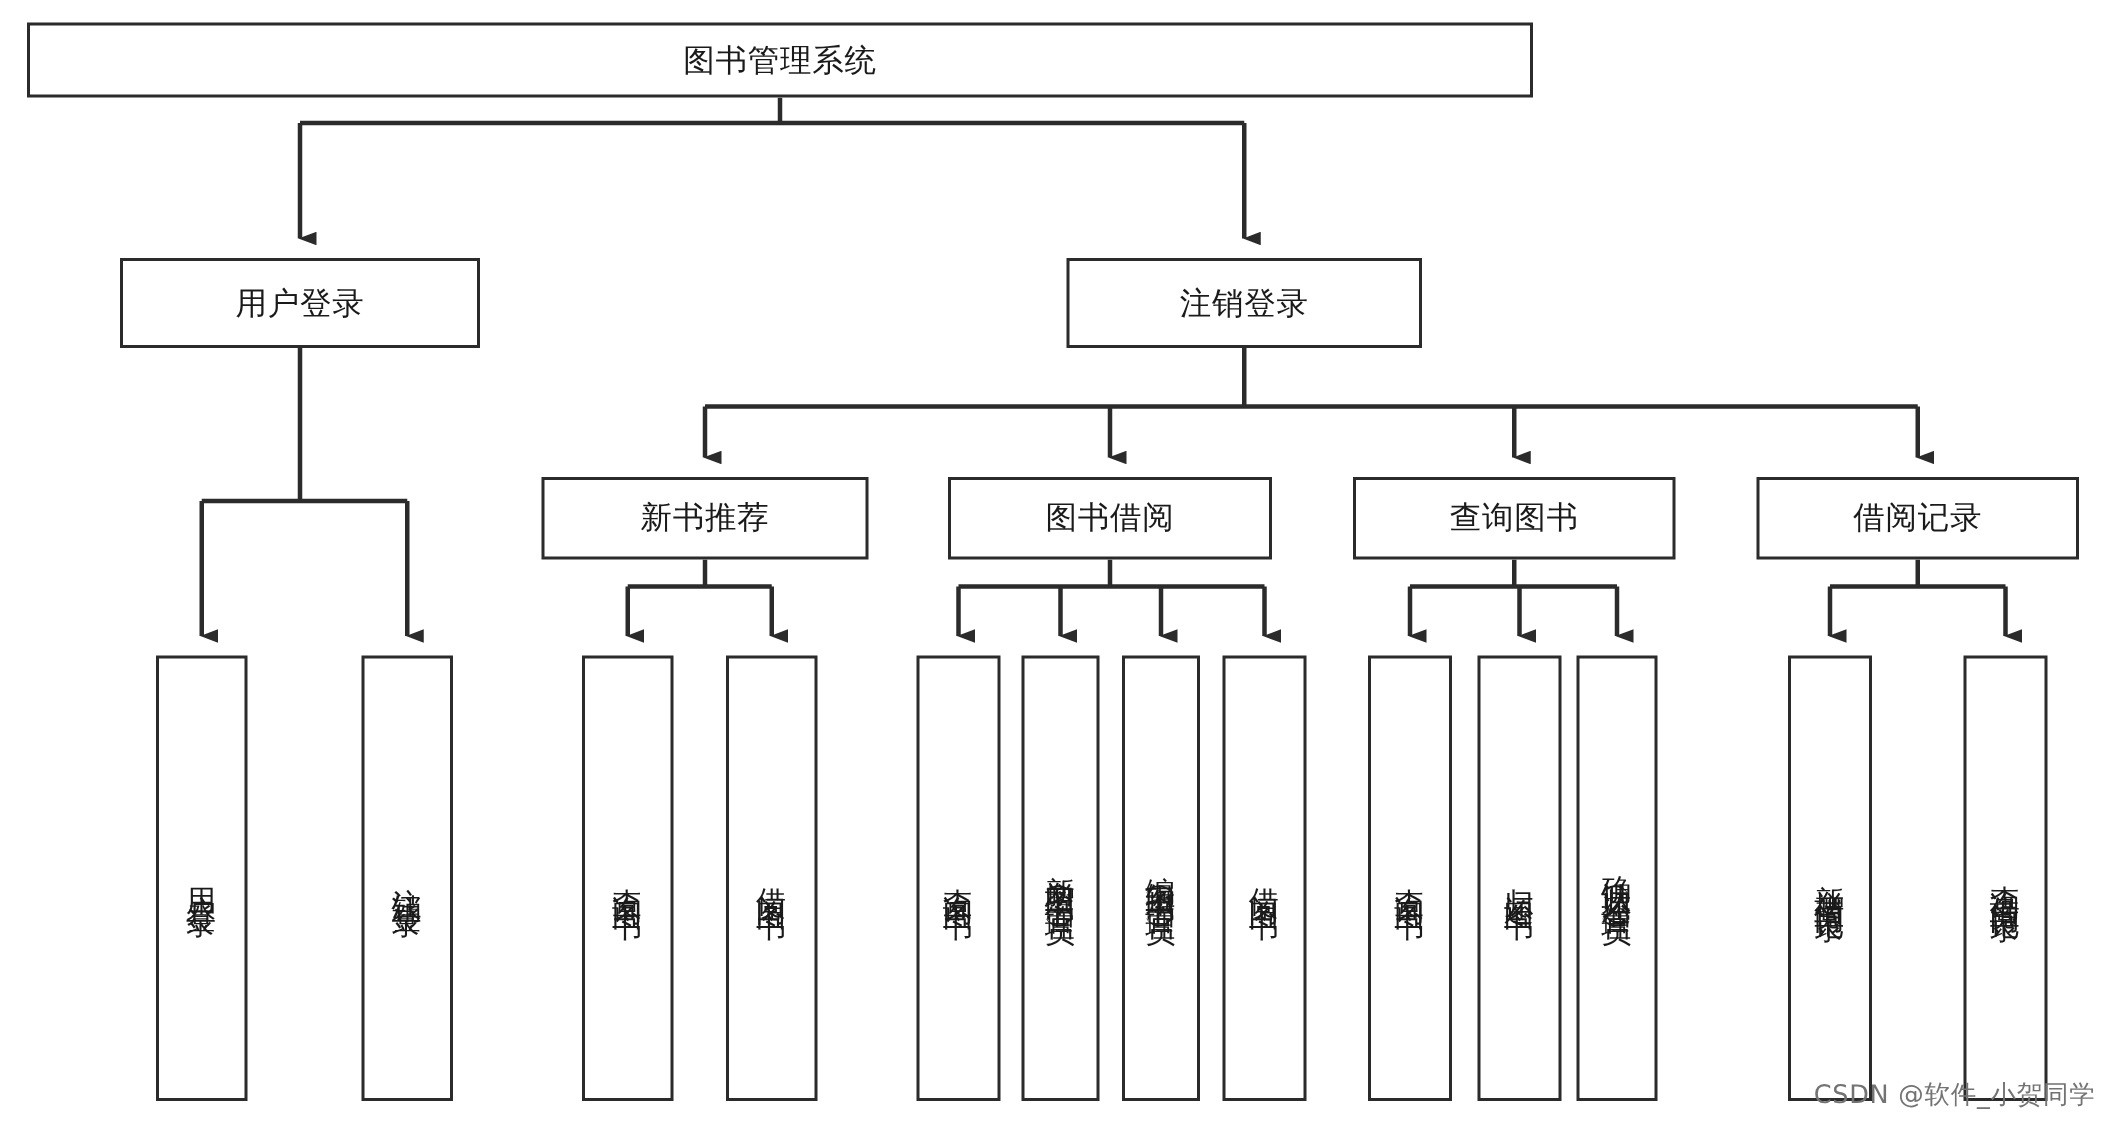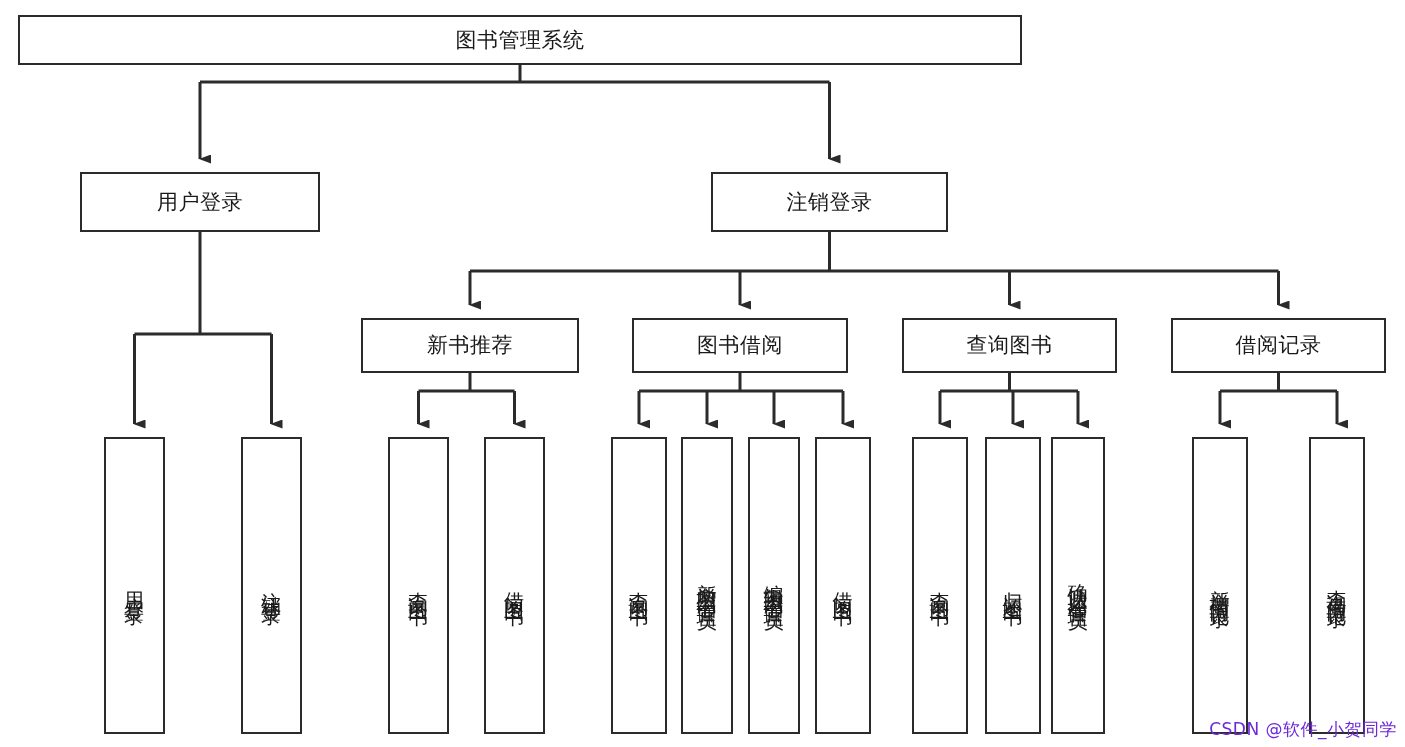--- a/index.html
+++ b/index.html
@@ -56,21 +56,21 @@
     line-height: 1;
   }
   .node.vertical.tall .node-label {
     letter-spacing: 4px;
   }
   .watermark {
     position: absolute;
     right: 8px;
     bottom: 6px;
     font-size: 17px;
-    color: #6d28d9;
+    color: #737373;
     letter-spacing: 0.5px;
     white-space: nowrap;
   }
 </style>
 </head>
 <body>
 
 <div id="canvas">
 
   <svg id="wires" viewBox="0 0 1405 747" width="1405" height="747">

